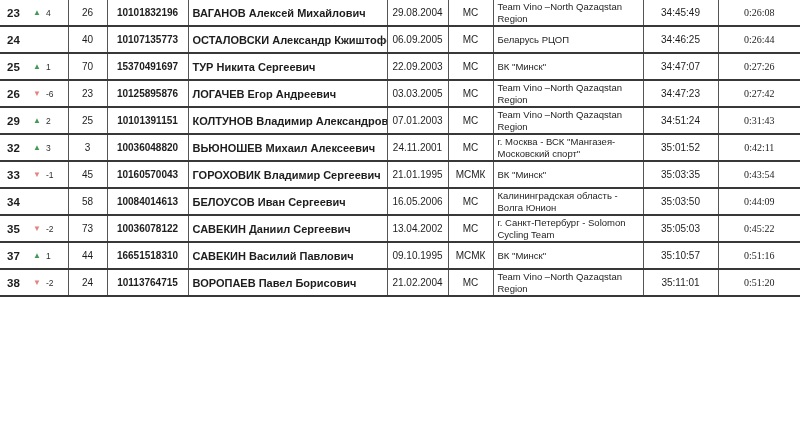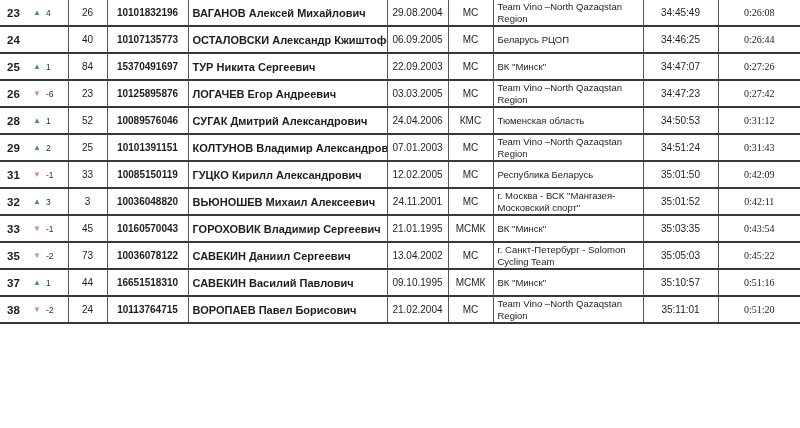--- a/index.html
+++ b/index.html
@@ -123,21 +123,21 @@
   </tr>
 
   <tr>
     <td class="c-rank">
       <span class="rank-wrap">
         <span class="rank">25</span>
         <span class="arrow up">▲</span>
         <span class="delta">1</span>
       </span>
     </td>
-    <td class="c-bib">84</td>
+    <td class="c-bib">70</td>
     <td class="c-uci">15370491697</td>
     <td class="c-name">ТУР Никита Сергеевич</td>
     <td class="c-date">22.09.2003</td>
     <td class="c-cat">МС</td>
     <td class="c-team">ВК "Минск"</td>
     <td class="c-time">34:47:07</td>
     <td class="c-gap">0:27:26</td>
   </tr>
 
   <tr>
@@ -152,74 +152,40 @@
     <td class="c-uci">10125895876</td>
     <td class="c-name">ЛОГАЧЕВ Егор Андреевич</td>
     <td class="c-date">03.03.2005</td>
     <td class="c-cat">МС</td>
     <td class="c-team">Team Vino –North Qazaqstan Region</td>
     <td class="c-time">34:47:23</td>
     <td class="c-gap">0:27:42</td>
   </tr>
 
 
-  <tr>
-    <td class="c-rank">
-      <span class="rank-wrap">
-        <span class="rank">28</span>
-        <span class="arrow up">▲</span>
-        <span class="delta">1</span>
-      </span>
-    </td>
-    <td class="c-bib">52</td>
-    <td class="c-uci">10089576046</td>
-    <td class="c-name">СУГАК Дмитрий Александрович</td>
-    <td class="c-date">24.04.2006</td>
-    <td class="c-cat">КМС</td>
-    <td class="c-team">Тюменская область</td>
-    <td class="c-time">34:50:53</td>
-    <td class="c-gap">0:31:12</td>
-  </tr>
 
   <tr>
     <td class="c-rank">
       <span class="rank-wrap">
         <span class="rank">29</span>
         <span class="arrow up">▲</span>
         <span class="delta">2</span>
       </span>
     </td>
     <td class="c-bib">25</td>
     <td class="c-uci">10101391151</td>
     <td class="c-name">КОЛТУНОВ Владимир Александрович</td>
     <td class="c-date">07.01.2003</td>
     <td class="c-cat">МС</td>
     <td class="c-team">Team Vino –North Qazaqstan Region</td>
     <td class="c-time">34:51:24</td>
     <td class="c-gap">0:31:43</td>
   </tr>
 
 
-  <tr>
-    <td class="c-rank">
-      <span class="rank-wrap">
-        <span class="rank">31</span>
-        <span class="arrow down">▼</span>
-        <span class="delta">-1</span>
-      </span>
-    </td>
-    <td class="c-bib">33</td>
-    <td class="c-uci">10085150119</td>
-    <td class="c-name">ГУЦКО Кирилл Александрович</td>
-    <td class="c-date">12.02.2005</td>
-    <td class="c-cat">МС</td>
-    <td class="c-team">Республика Беларусь</td>
-    <td class="c-time">35:01:50</td>
-    <td class="c-gap">0:42:09</td>
-  </tr>
 
   <tr>
     <td class="c-rank">
       <span class="rank-wrap">
         <span class="rank">32</span>
         <span class="arrow up">▲</span>
         <span class="delta">3</span>
       </span>
     </td>
     <td class="c-bib">3</td>
@@ -243,20 +209,37 @@
     <td class="c-bib">45</td>
     <td class="c-uci">10160570043</td>
     <td class="c-name">ГОРОХОВИК Владимир Сергеевич</td>
     <td class="c-date">21.01.1995</td>
     <td class="c-cat">МСМК</td>
     <td class="c-team">ВК "Минск"</td>
     <td class="c-time">35:03:35</td>
     <td class="c-gap">0:43:54</td>
   </tr>
 
+  <tr>
+    <td class="c-rank">
+      <span class="rank-wrap">
+        <span class="rank">34</span>
+        <span class="arrow"></span>
+        <span class="delta"></span>
+      </span>
+    </td>
+    <td class="c-bib">58</td>
+    <td class="c-uci">10084014613</td>
+    <td class="c-name">БЕЛОУСОВ Иван Сергеевич</td>
+    <td class="c-date">16.05.2006</td>
+    <td class="c-cat">МС</td>
+    <td class="c-team">Калининградская область - Волга Юнион</td>
+    <td class="c-time">35:03:50</td>
+    <td class="c-gap">0:44:09</td>
+  </tr>
 
   <tr>
     <td class="c-rank">
       <span class="rank-wrap">
         <span class="rank">35</span>
         <span class="arrow down">▼</span>
         <span class="delta">-2</span>
       </span>
     </td>
     <td class="c-bib">73</td>

